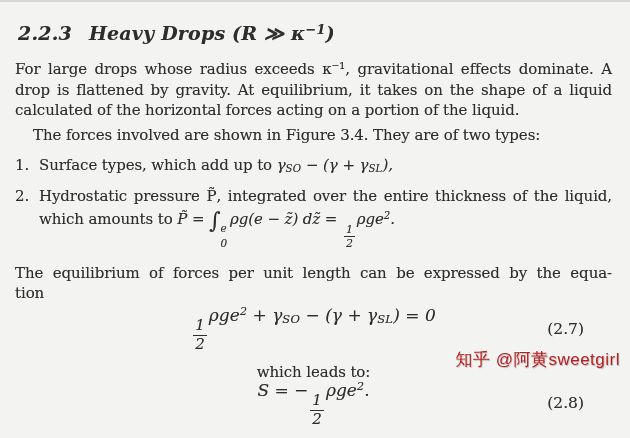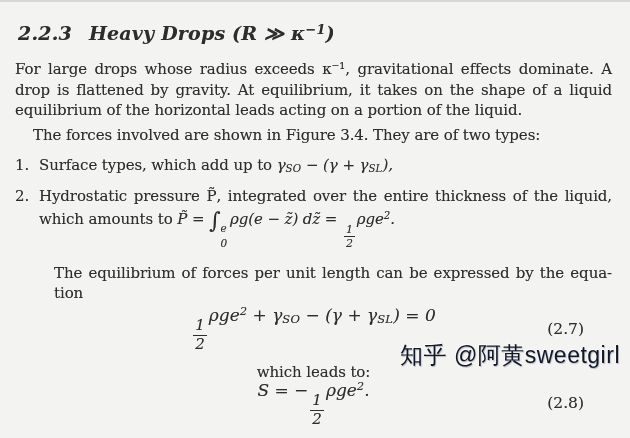--- a/index.html
+++ b/index.html
@@ -31,21 +31,21 @@
   .bodytext { font-size: 15px; line-height: 20.5px; letter-spacing: -0.1px; }
   .para1 { margin-top: 13px; }
   .block { display: block; }
   .jlast { text-align: justify; text-align-last: justify; }
   .para2 { margin: 4px 0 0 0; text-indent: 18px; }
   .list { margin-top: 10px; }
   .li { display: flex; }
   .li + .li { margin-top: 6px; }
   .marker { width: 24px; flex: none; }
   .content { flex: 1; }
-  .para3 { margin-top: 13px; margin-left: 39px; }
+  .para3 { margin-top: 13px; }
   
   .math { font-style: italic; }
   .math span { font-style: inherit; }
   .msub { font-size: 0.68em; vertical-align: -0.22em; letter-spacing: 0.02em; }
   .msup { font-size: 0.68em; vertical-align: 0.48em; }
   .frac {
     display: inline-flex; flex-direction: column; align-items: center;
     line-height: 1.05; font-style: normal; margin: 0 2px;
     vertical-align: -0.62em;
   }
@@ -70,36 +70,36 @@
   .eqrow-28 { margin-top: 0; }
   .eqnum {
     position: absolute; right: 28px; top: 50%;
     transform: translateY(-50%);
     font-style: normal; font-size: 15.5px;
   }
   .para4 { margin: 12px 0 0 0; text-align: center; }
   .watermark {
     position: absolute; right: 10px; bottom: 3px;
     font-family: "Liberation Sans", sans-serif;
-    font-size: 23px; letter-spacing: 0.5px;
-    color: #0f172a;
+    font-size: 17px; letter-spacing: 0.5px;
+    color: #b91c1c;
     text-shadow: 0.8px 0.8px 0.8px rgba(140,140,138,0.55), -0.6px -0.6px 0.6px rgba(255,255,255,0.9);
   }
 </style>
 </head>
 <body>
 
 <div class="page">
 
   <h2 class="title"><span class="sec-num">2.2.3</span><span class="math"><span>Heavy Drops (R ≫ κ</span><span class="msup">−1</span><span>)</span></span></h2>
 
   <div class="para1 bodytext">
     <span class="block jlast">For large drops whose radius exceeds κ⁻¹, gravitational effects dominate. A</span>
     <span class="block jlast">drop is flattened by gravity. At equilibrium, it takes on the shape of a liquid</span>
-    <span class="block">equilibrium of the horizontal leads acting on a portion of the liquid.</span>
+    <span class="block">calculated of the horizontal forces acting on a portion of the liquid.</span>
   </div>
 
   <p class="para2 bodytext">The forces involved are shown in Figure 3.4. They are of two types:</p>
 
   <div class="list bodytext">
     <div class="li">
       <span class="marker">1.</span>
       <span class="content"><span>Surface types, which add up to </span><span class="math imath"><span>γ</span><span class="msub">SO</span><span> − (γ + γ</span><span class="msub">SL</span><span>),</span></span></span>
     </div>
     <div class="li">

